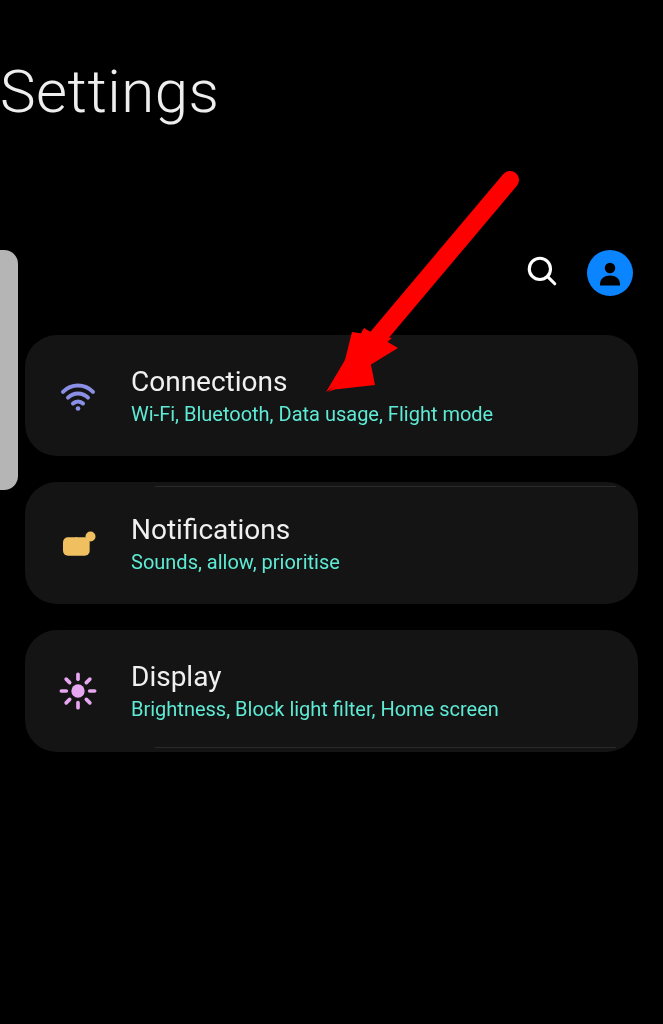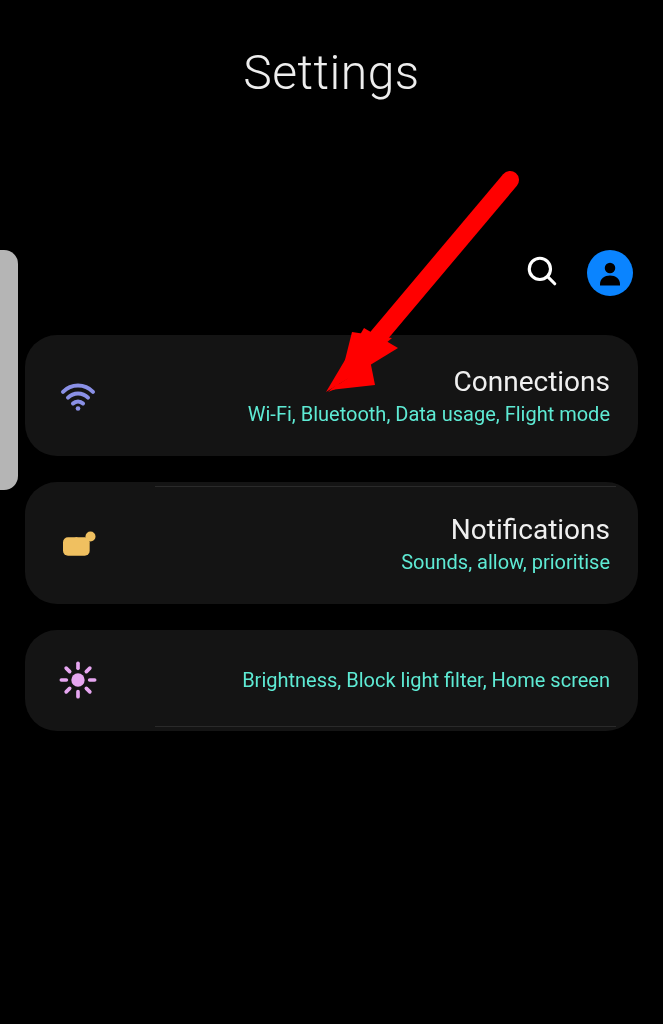--- a/index.html
+++ b/index.html
@@ -6,25 +6,24 @@
   html, body {
     width: 663px;
     height: 1024px;
     background: #000;
     color: #fff;
     font-family: -apple-system, BlinkMacSystemFont, "Segoe UI", Roboto, sans-serif;
     overflow: hidden;
     position: relative;
   }
   .header-title {
-    text-align: center;
-    font-size: 48px;
+    font-size: 60px;
     font-weight: 300;
     color: #eee;
-    padding-top: 44px;
+    padding-top: 56px;
     letter-spacing: 0.5px;
   }
   .toolbar {
     position: absolute;
     top: 250px;
     right: 30px;
     display: flex;
     align-items: center;
     gap: 28px;
   }
@@ -59,22 +58,21 @@
   }
   .group {
     background: #141414;
     border-radius: 32px;
     padding: 4px 0;
   }
   .item {
     display: flex;
     align-items: center;
     padding: 26px 28px 26px 20px;
-    gap: 28px;
-    text-align: right;
+    gap: 20px;
   }
   .group .divider {
     height: 1px;
     background: #2a2a2a;
     margin-left: 130px;
     margin-right: 22px;
   }
   .icon-col {
     width: 66px;
     display: flex;
@@ -174,20 +172,21 @@
             <line x1="2" y1="12" x2="5" y2="12"></line>
             <line x1="19" y1="12" x2="22" y2="12"></line>
             <line x1="4.9" y1="4.9" x2="7" y2="7"></line>
             <line x1="17" y1="17" x2="19.1" y2="19.1"></line>
             <line x1="4.9" y1="19.1" x2="7" y2="17"></line>
             <line x1="17" y1="7" x2="19.1" y2="4.9"></line>
           </g>
         </svg>
       </div>
       <div class="text-col">
+        <div class="item-title">Display</div>
         <div class="item-sub">Brightness, Block light filter, Home screen</div>
       </div>
     </div>
     <div class="divider"></div>
   </div>
 
 </div>
 
 <svg class="arrow" viewBox="0 0 220 240">
   <defs>

